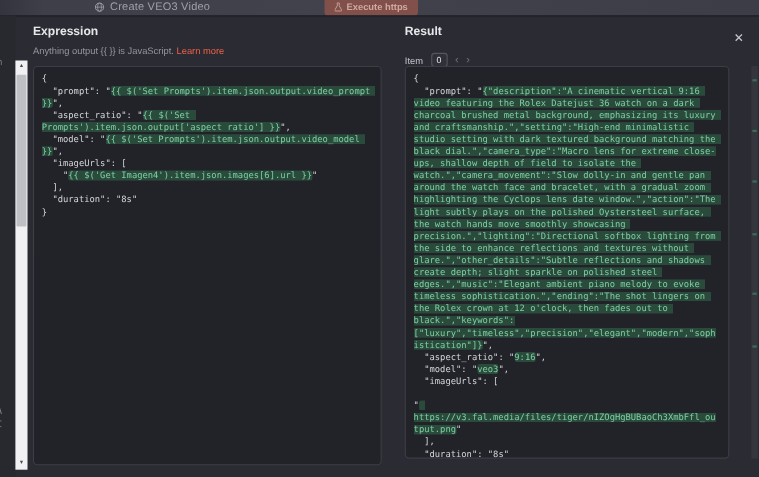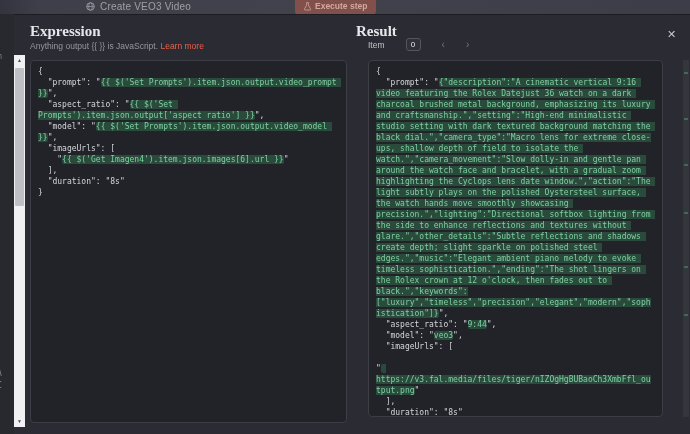--- a/index.html
+++ b/index.html
@@ -20,25 +20,25 @@
 
   
   .left-edge { position:absolute; left:0; top:14px; width:14px; height:420px; background:#28292f; overflow:hidden; }
   .frag { position:absolute; left:-3px; font-size:8px; color:#85868c; font-family:"DejaVu Sans Mono", monospace; }
   .vscroll { position:absolute; left:14px; top:55px; width:11px; height:372px; background:#f1f1f3; }
   .vscroll .arrow { position:absolute; left:0; width:11px; height:11px; text-align:center; font-size:5px; line-height:11px; color:#4c4c52; }
   .vscroll .arrow.up { top:0; } .vscroll .arrow.down { bottom:0; }
   .vscroll .thumb { position:absolute; left:1px; top:13px; width:9px; height:138px; background:#bfc0c6; border-radius:1px; }
 
   
-  .sec-title { position:absolute; top:23px; font-size:15px; font-weight:bold; color:#e6e7ea;font-family:Liberation Serif, serif; }
+  .sec-title { position:absolute; top:23px; font-size:11px; font-weight:bold; color:#e6e7ea; }
   .hint { position:absolute; left:30px; top:41px; font-size:8.5px; color:#95969d; }
   .hint a { color:#ee5f49; text-decoration:none; cursor:pointer;text-align:center; }
 
-  .item-row { position:absolute; left:368px; top:38px; display:flex; align-items:center; gap:21px; }
+  .item-row { position:absolute; left:368px; top:48px; display:flex; align-items:center; gap:7px; }
   .item-label { font-size:8.5px; color:#c2c3c8; }
   .item-box { min-width:15px; height:13px; padding:0 3px; background:#2f3038; border:1px solid #55565e; border-radius:3px;
     font-size:8px; color:#e9e9ee; text-align:center; line-height:11px; }
   .chev { font-size:10px; color:#74757c; line-height:13px; cursor:default; }
   .close-x { position:absolute; left:667px; top:28px; font-size:11px; color:#c6c7cc; cursor:pointer; }
 
   
   .code { position:absolute; background:#222329; border:1px solid #3c3d45; border-radius:4px;
     font-family:"DejaVu Sans Mono", monospace; font-size:8px; line-height:11px; color:#d6d7db;
     white-space:pre-wrap; overflow-wrap:anywhere; padding:5px 7px; overflow:hidden; }
@@ -62,21 +62,21 @@
         <circle cx="5" cy="5" r="4.2" fill="none" stroke="#9fa0a7" stroke-width="1"></circle>
         <ellipse cx="5" cy="5" rx="2" ry="4.2" fill="none" stroke="#9fa0a7" stroke-width="0.8"></ellipse>
         <line x1="0.8" y1="5" x2="9.2" y2="5" stroke="#9fa0a7" stroke-width="0.8"></line>
       </svg>
       <span class="node-title">Create VEO3 Video</span>
     </div>
     <button class="exec-btn">
       <svg width="7" height="9" viewBox="0 0 8 10">
         <path d="M3 0.5 h2 v3 l2.4 4.2 a0.9 0.9 0 0 1 -0.8 1.3 h-5.2 a0.9 0.9 0 0 1 -0.8 -1.3 L3 3.5 z" fill="none" stroke="#d0a9a1" stroke-width="0.9"></path>
       </svg>
-      <span>Execute step</span>
+      <span>Execute https</span>
     </button>
   </div>
 
   <div class="modal"></div>
 
   <div class="left-edge">
     <span class="frag" style="top:38px">m</span>
     <span class="frag" style="top:355px">A</span>
     <span class="frag" style="top:367px">C</span>
   </div>
@@ -94,31 +94,31 @@
   <div class="code code-left"><span class="seg-plain">{
   "prompt": "</span><span class="seg-res">{{ $('Set Prompts').item.json.output.video_prompt }}</span><span class="seg-plain">",
   "aspect_ratio": "</span><span class="seg-res">{{ $('Set Prompts').item.json.output['aspect ratio'] }}</span><span class="seg-plain">",
   "model": "</span><span class="seg-res">{{ $('Set Prompts').item.json.output.video_model }}</span><span class="seg-plain">",
   "imageUrls": [
     "</span><span class="seg-res">{{ $('Get Imagen4').item.json.images[6].url }}</span><span class="seg-plain">"
   ],
   "duration": "8s"
 }</span></div>
 
-  <div class="sec-title" style="left:356px">Result</div>
+  <div class="sec-title" style="left:368px">Result</div>
   <div class="item-row">
     <span class="item-label">Item</span>
     <span class="item-box">0</span>
     <span class="chev">‹</span>
     <span class="chev">›</span>
   </div>
   <span class="close-x">✕</span>
   <div class="code code-right"><span class="seg-plain">{
   "prompt": "</span><span class="seg-res">{"description":"A cinematic vertical 9:16 video featuring the Rolex Datejust 36 watch on a dark charcoal brushed metal background, emphasizing its luxury and craftsmanship.","setting":"High-end minimalistic studio setting with dark textured background matching the black dial.","camera_type":"Macro lens for extreme close-ups, shallow depth of field to isolate the watch.","camera_movement":"Slow dolly-in and gentle pan around the watch face and bracelet, with a gradual zoom highlighting the Cyclops lens date window.","action":"The light subtly plays on the polished Oystersteel surface, the watch hands move smoothly showcasing precision.","lighting":"Directional softbox lighting from the side to enhance reflections and textures without glare.","other_details":"Subtle reflections and shadows create depth; slight sparkle on polished steel edges.","music":"Elegant ambient piano melody to evoke timeless sophistication.","ending":"The shot lingers on the Rolex crown at 12 o'clock, then fades out to black.","keywords":["luxury","timeless","precision","elegant","modern","sophistication"]}</span><span class="seg-plain">",
-  "aspect_ratio": "</span><span class="seg-res">9:44</span><span class="seg-plain">",
+  "aspect_ratio": "</span><span class="seg-res">9:16</span><span class="seg-plain">",
   "model": "</span><span class="seg-res">veo3</span><span class="seg-plain">",
   "imageUrls": [
 
 "</span><span class="seg-res"> https://v3.fal.media/files/tiger/nIZOgHgBUBaoCh3XmbFfl_output.png</span><span class="seg-plain">"
   ],
   "duration": "8s"
 }</span></div>
 
   <div class="mini-strip">
     <i style="top:12px"></i>

